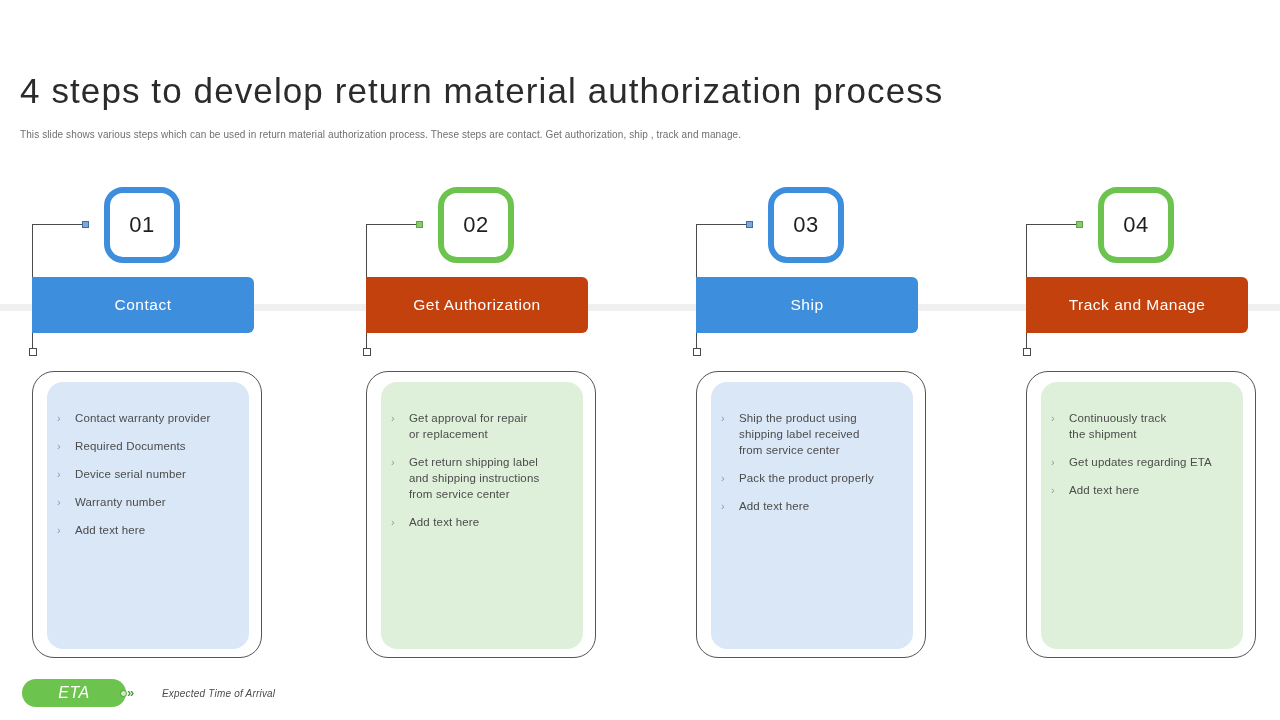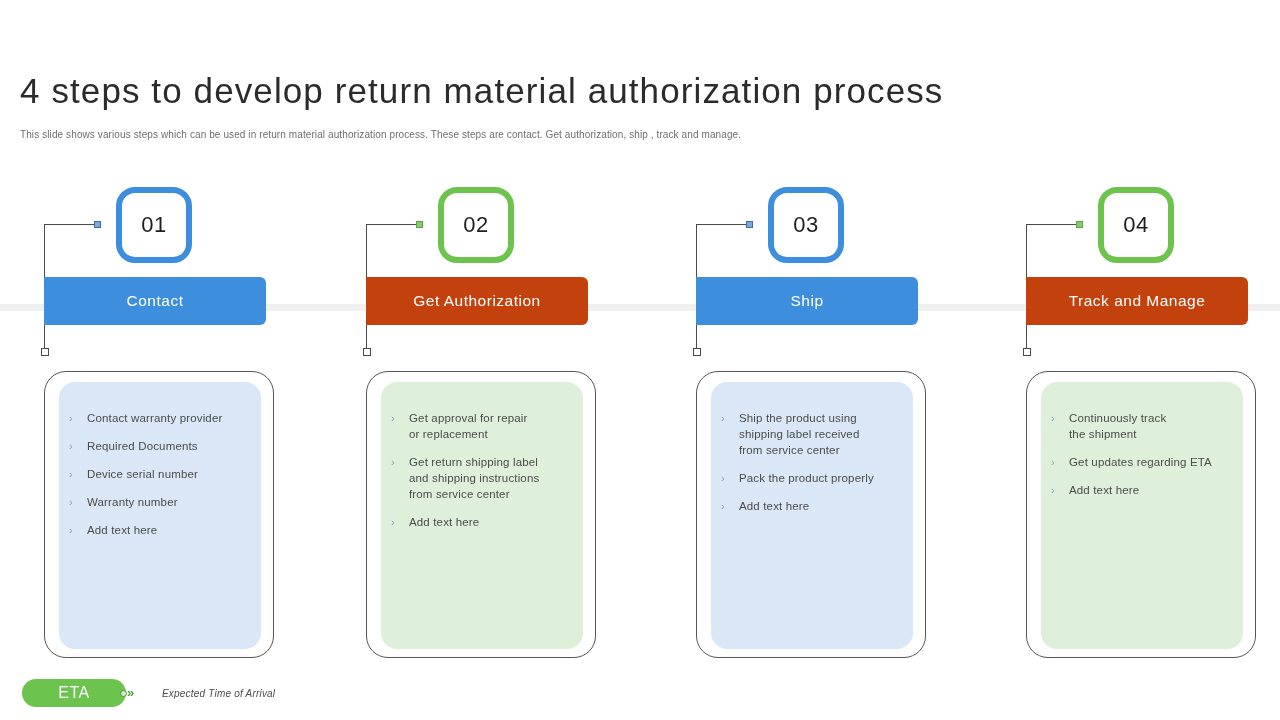--- a/index.html
+++ b/index.html
@@ -25,21 +25,21 @@
 
   
   .timeline-line {
     position: absolute; left: 0; top: 263px; width: 1280px; height: 7px;
     background: #f0f0f0;
   }
 
   
   .steps { position: absolute; left: 0; top: 0; width: 1280px; height: 720px; }
   .step { position: absolute; top: 0; width: 320px; height: 660px; }
-  .step.s1 { left: 16px; }
+  .step.s1 { left: 4px; }
   .step.s2 { left: 338px; }
   .step.s3 { left: 668px; }
   .step.s4 { left: 998px; }
 
   
   .connector { position: absolute; left: 28px; top: 180px; width: 62px; height: 135px; }
   .conn-h { position: absolute; left: 0; top: 3px; width: 54px; height: 1px; background: #4a4a4a; }
   .conn-v { position: absolute; left: 0; top: 3px; width: 1px; height: 126px; background: #4a4a4a; }
   .conn-dot {
     position: absolute; left: 50px; top: 0px; width: 7px; height: 7px;
@@ -55,21 +55,21 @@
     position: absolute; top: 146px; left: 100px;
     width: 76px; height: 76px; border-radius: 19px;
     border: 6px solid #3E8EDE; background: #ffffff;
     display: flex; align-items: center; justify-content: center;
     font-size: 22px; color: #1f1f1f; letter-spacing: .6px;
   }
 
   
   .banner {
     position: absolute; top: 236px; left: 28px;
-    width: 222px; height: 48px;
+    width: 222px; height: 56px;
     background: #3E8EDE; border-radius: 0 6px 6px 0;
     display: flex; align-items: center; justify-content: center;
     color: #ffffff; font-size: 15.5px; letter-spacing: .5px;
   }
 
   
   .card-outer {
     position: absolute; top: 330px; left: 28px;
     width: 230px; height: 287px;
     border: 1px solid #555; border-radius: 22px; background: #fff;
@@ -94,21 +94,21 @@
   .green .banner { background: #c2410c; }
   .green .card-inner { background: #dff0da; }
   .green .conn-dot { border-color: #5aa83f; background: #8cc873; }
   .blue .conn-dot { background: #7fa8d4; }
 
   
   .eta { position: absolute; left: 22px; top: 638px; height: 28px; display: flex; align-items: center; }
   .eta-pill {
     width: 104px; height: 28px; border-radius: 14px; background: #6CC44F;
     display: flex; align-items: center; justify-content: center;
-    color: #ffffff; font-size: 16px; letter-spacing: .5px;
+    color: #ffffff; font-size: 16px; letter-spacing: .5px; font-style: italic;
   }
   .eta-marker { position: relative; width: 30px; height: 14px; margin-left: -6px; }
   .eta-marker .dot {
     position: absolute; left: 0; top: 4px; width: 7px; height: 7px;
     border-radius: 50%; border: 1.5px solid #4b9c36; background: #cfe9c4;
   }
   .eta-marker .chev {
     position: absolute; left: 7px; top: 0px;
     color: #4b9c36; font-size: 13px; line-height: 13px; font-weight: bold;
   }

